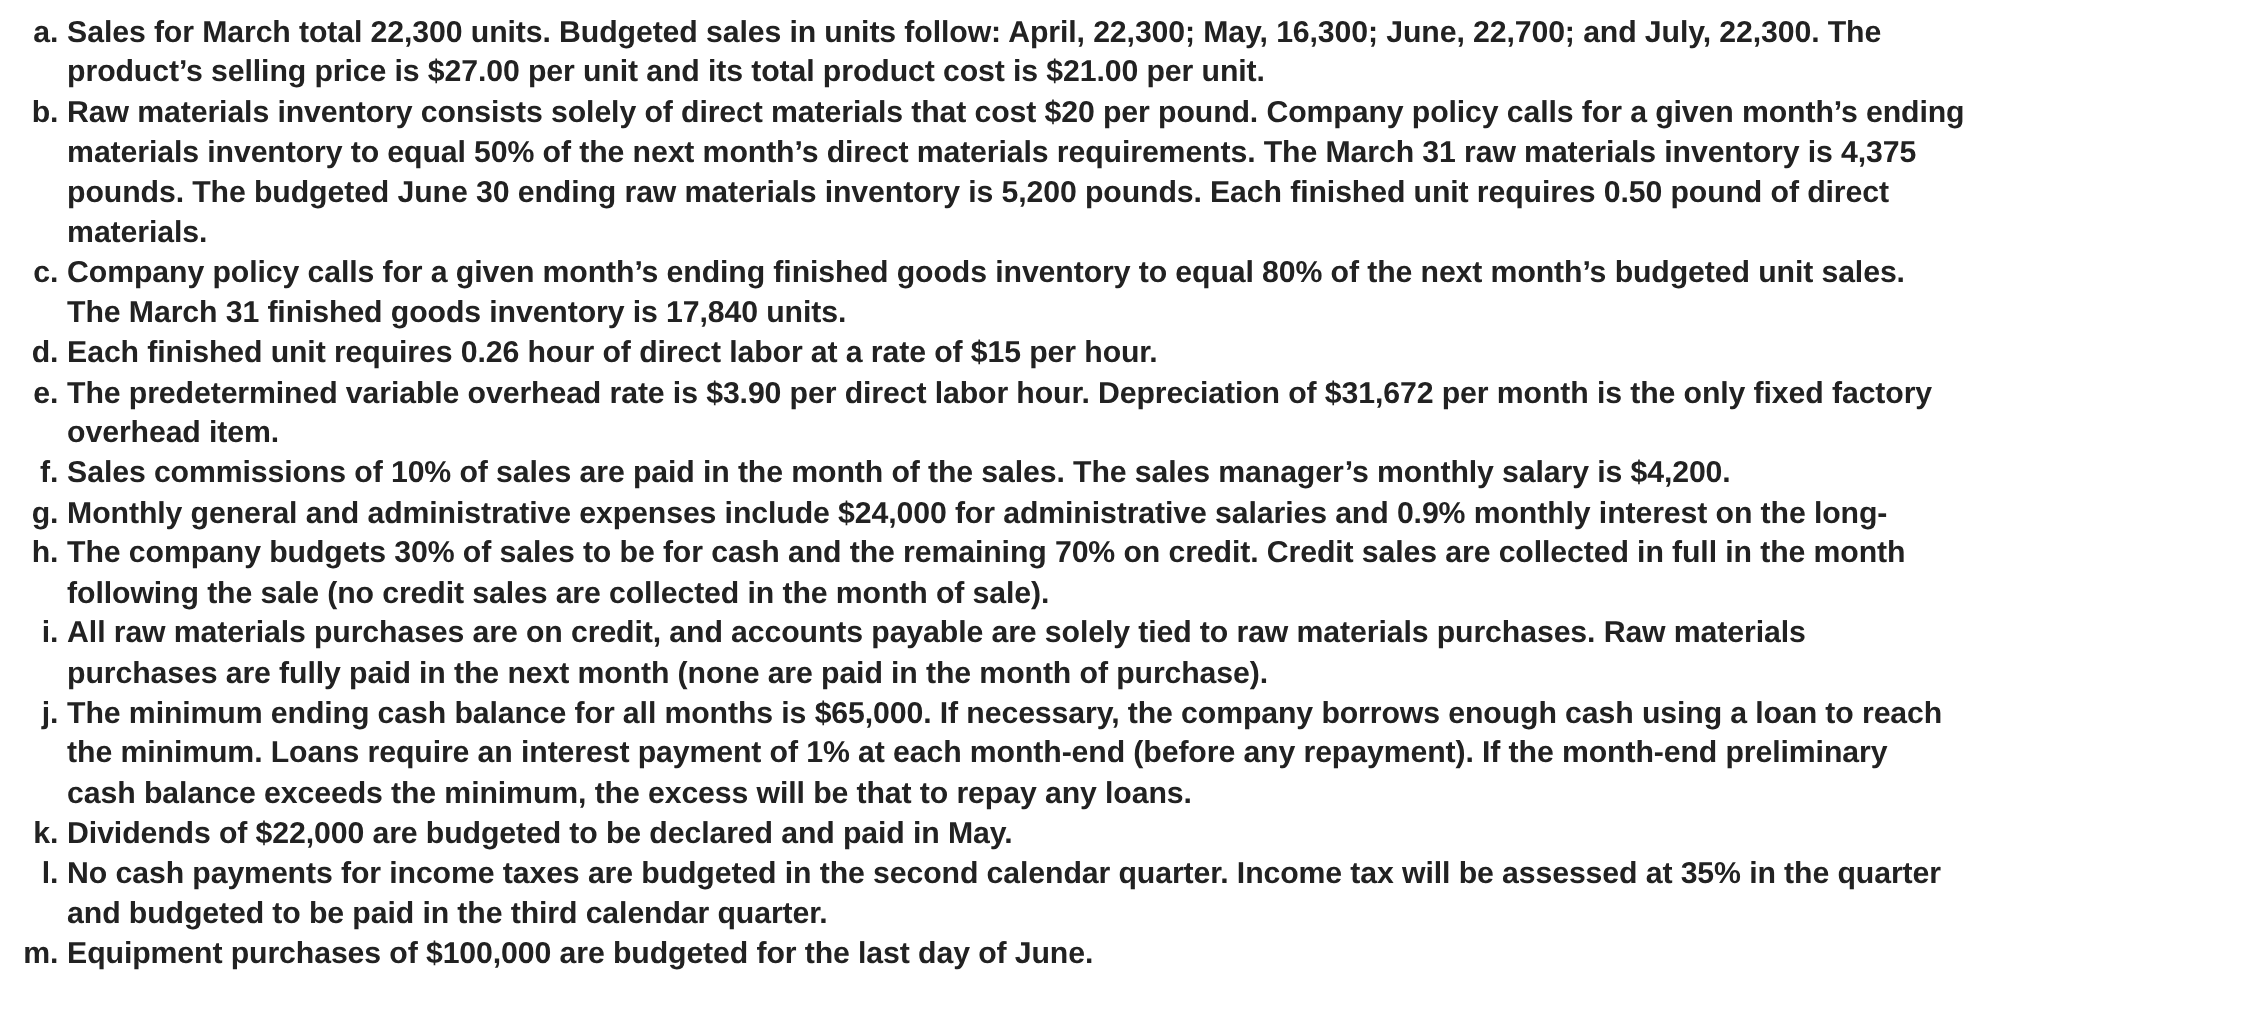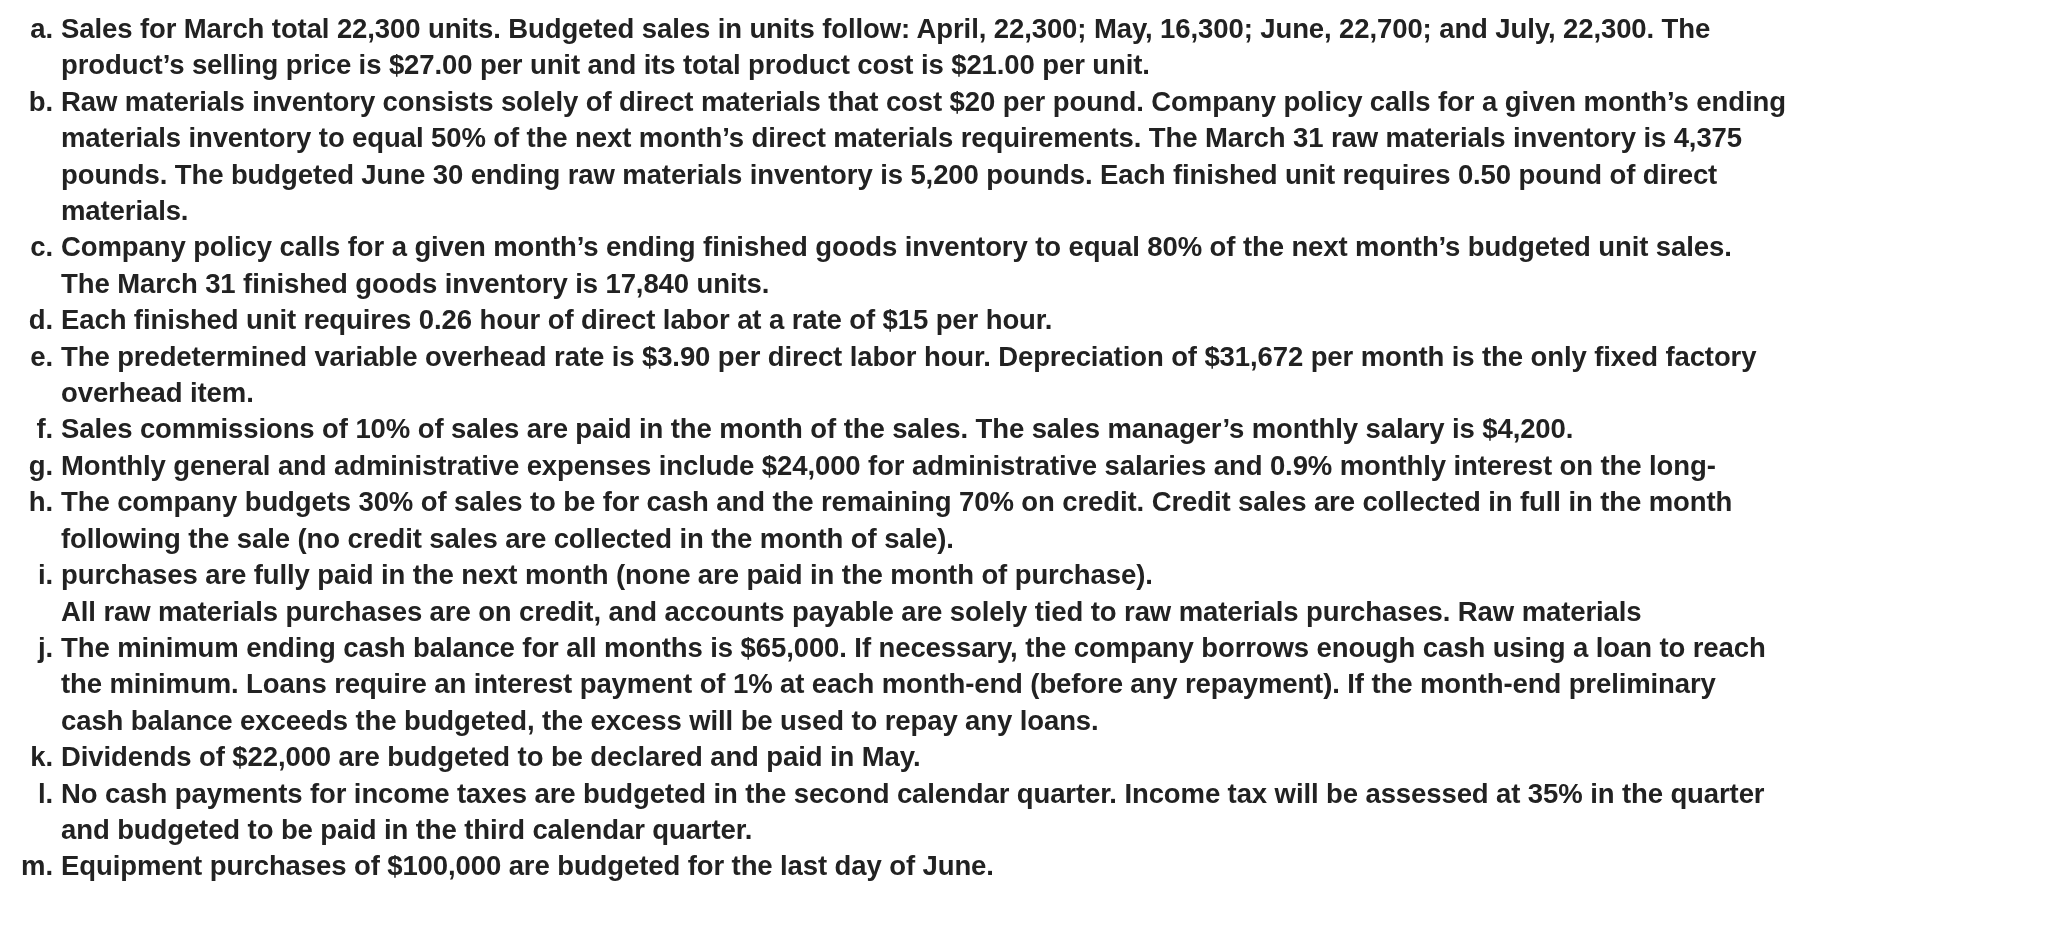--- a/index.html
+++ b/index.html
@@ -109,31 +109,31 @@
     <span class="label">h.</span>
     <span class="text">
       <span class="line">The company budgets 30% of sales to be for cash and the remaining 70% on credit. Credit sales are collected in full in the month</span>
       <span class="line">following the sale (no credit sales are collected in the month of sale).</span>
     </span>
   </div>
 
   <div class="item">
     <span class="label">i.</span>
     <span class="text">
+      <span class="line">All raw materials purchases are on credit, and accounts payable are solely tied to raw materials purchases. Raw materials</span>
       <span class="line">purchases are fully paid in the next month (none are paid in the month of purchase).</span>
-      <span class="line">All raw materials purchases are on credit, and accounts payable are solely tied to raw materials purchases. Raw materials</span>
     </span>
   </div>
 
   <div class="item">
     <span class="label">j.</span>
     <span class="text">
       <span class="line">The minimum ending cash balance for all months is $65,000. If necessary, the company borrows enough cash using a loan to reach</span>
       <span class="line">the minimum. Loans require an interest payment of 1% at each month-end (before any repayment). If the month-end preliminary</span>
-      <span class="line">cash balance exceeds the budgeted, the excess will be used to repay any loans.</span>
+      <span class="line">cash balance exceeds the minimum, the excess will be that to repay any loans.</span>
     </span>
   </div>
 
   <div class="item">
     <span class="label">k.</span>
     <span class="text">
       <span class="line">Dividends of $22,000 are budgeted to be declared and paid in May.</span>
     </span>
   </div>
 

